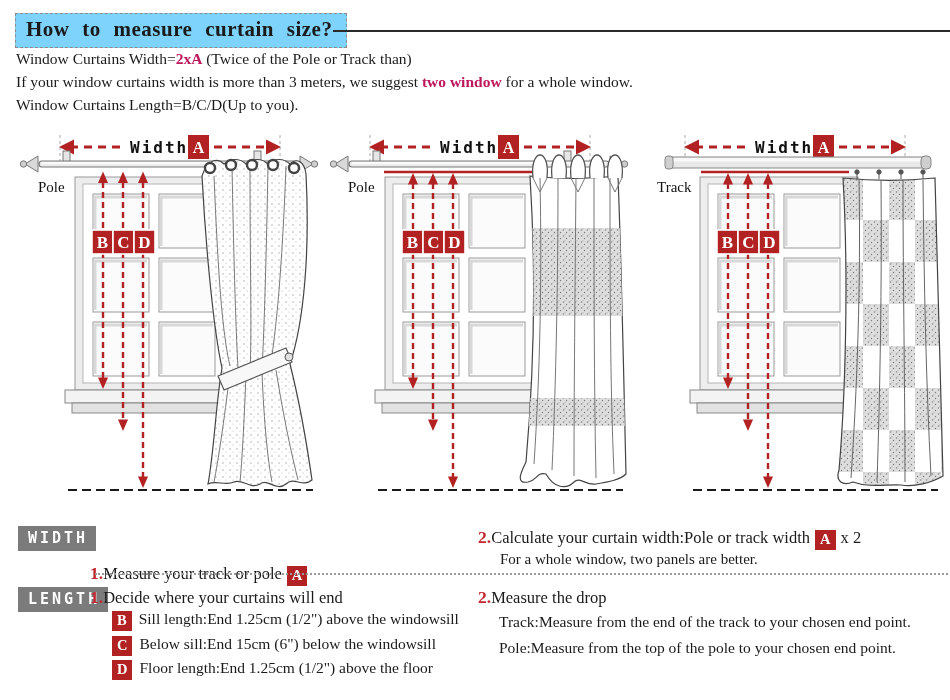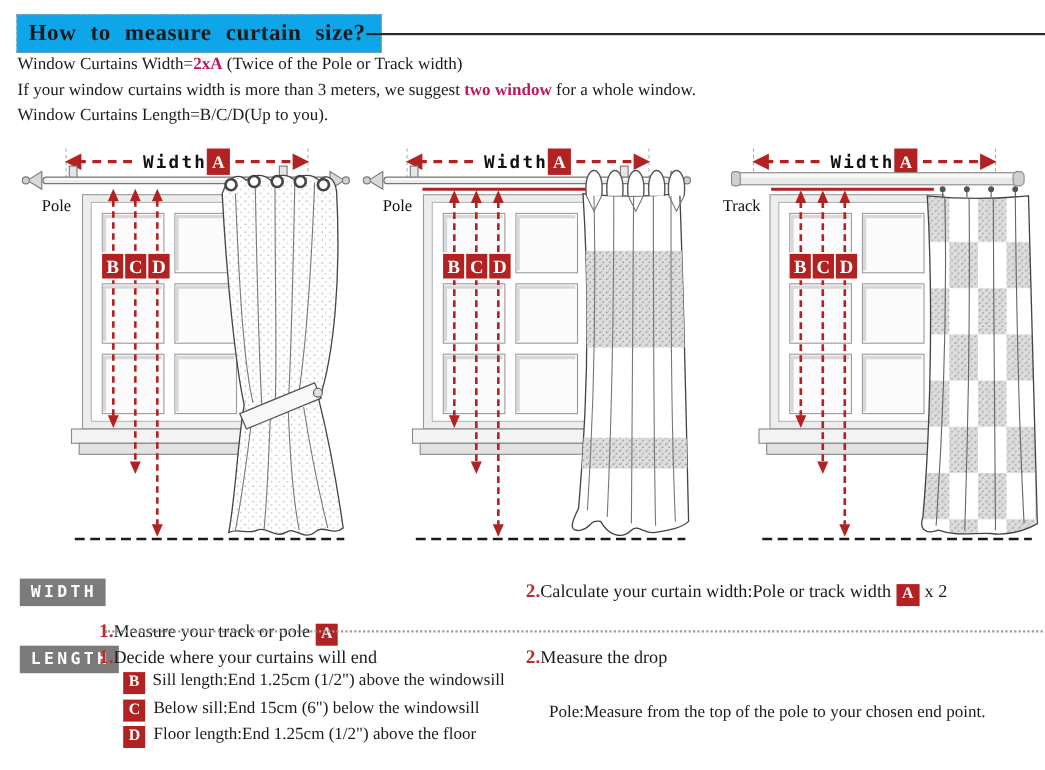--- a/index.html
+++ b/index.html
@@ -1,20 +1,20 @@
 <!DOCTYPE html>
 <html><head>
 <meta charset="utf-8">
 <style>
   html,body{margin:0;padding:0;background:#fff;}
   .page{position:relative;width:950px;height:700px;background:#fff;overflow:hidden;
         font-family:"Liberation Serif",serif;color:#1a1a1a;}
   
   .title-box{position:absolute;left:15px;top:13px;border:1px dashed #8a8a8a;
-             padding:3px 14px 5px 10px;background:#0ea5e9;}
+             padding:3px 14px 5px 10px;background:#7dd3fc;}
   .title-box h1{margin:0;font-size:21px;font-weight:bold;word-spacing:7px;letter-spacing:.5px;}
   .title-rule{position:absolute;left:333px;top:30px;width:617px;border-top:2px solid #2a2a2a;}
   
   .intro{position:absolute;left:16px;top:49px;width:920px;}
   .intro p{margin:0 0 4px 0;font-size:15.5px;line-height:19px;}
   .red-em{color:#be185d;font-weight:bold;}
   
   .diagram{position:absolute;top:132px;width:307px;height:380px;}
   .d1{left:18px;} .d2{left:328px;} .d3{left:643px;}
   svg text.wlabel{font-family:"DejaVu Sans Mono",monospace;font-weight:bold;font-size:16px;
@@ -77,21 +77,21 @@
       </clipPath>
     </defs>
   </svg>
 
   <div class="title-box">
     <h1>How to measure curtain size?</h1>
   </div>
   <div class="title-rule"></div>
 
   <div class="intro">
-    <p><span>Window Curtains Width=</span><span class="red-em">2xA</span><span> (Twice of the Pole or Track width)</span></p>
+    <p><span>Window Curtains Width=</span><span class="red-em">2xA</span><span> (Twice of the Pole or Track than)</span></p>
     <p><span>If your window curtains width is more than 3 meters, we suggest </span><span class="red-em">two window</span><span> for a whole window.</span></p>
     <p>Window Curtains Length=B/C/D(Up to you).</p>
   </div>
 
   <div class="diagram d1">
     <svg width="307" height="380" viewBox="0 0 307 380">
       <g>
         <line x1="42" y1="3" x2="42" y2="29" stroke="#aaaaaa" stroke-width="1" stroke-dasharray="3,3"></line>
         <line x1="262" y1="3" x2="262" y2="29" stroke="#aaaaaa" stroke-width="1" stroke-dasharray="3,3"></line>
         <line x1="52" y1="15" x2="108" y2="15" stroke="#B22222" stroke-width="3" stroke-dasharray="8,6"></line>
@@ -363,24 +363,26 @@
         <text class="bcd" x="105.5" y="116">C</text>
         <text class="bcd" x="126.5" y="116">D</text>
       </g>
       <line x1="50" y1="358" x2="295" y2="358" stroke="#1a1a1a" stroke-width="2.2" stroke-dasharray="9,5"></line>
     </svg>
   </div>
 
   <div class="badge badge-width"><span>WIDTH</span></div>
   <p class="step w-step1"><span class="num">1.</span><span>Measure your track or pole</span><span class="letterbox">A</span></p>
   <p class="step w-step2"><span class="num">2.</span><span>Calculate your curtain width:Pole or track width</span><span class="letterbox">A</span><span>x 2</span></p>
+  <p class="step w-note">For a whole window, two panels are better.</p>
 
   <div class="dotted-sep"></div>
 
   <div class="badge badge-length"><span>LENGTH</span></div>
   <p class="step l-step1"><span class="num">1.</span><span>Decide where your curtains will end</span></p>
   <p class="l-item li-b"><span class="letterbox">B</span><span>Sill length:End 1.25cm (1/2") above the windowsill</span></p>
   <p class="l-item li-c"><span class="letterbox">C</span><span>Below sill:End 15cm (6") below the windowsill</span></p>
   <p class="l-item li-d"><span class="letterbox">D</span><span>Floor length:End 1.25cm (1/2") above the floor</span></p>
   <p class="step l-step2"><span class="num">2.</span><span>Measure the drop</span></p>
+  <p class="l-note ln-track">Track:Measure from the end of the track to your chosen end point.</p>
   <p class="l-note ln-pole">Pole:Measure from the top of the pole to your chosen end point.</p>
 
 </div>
 
 </body></html>

